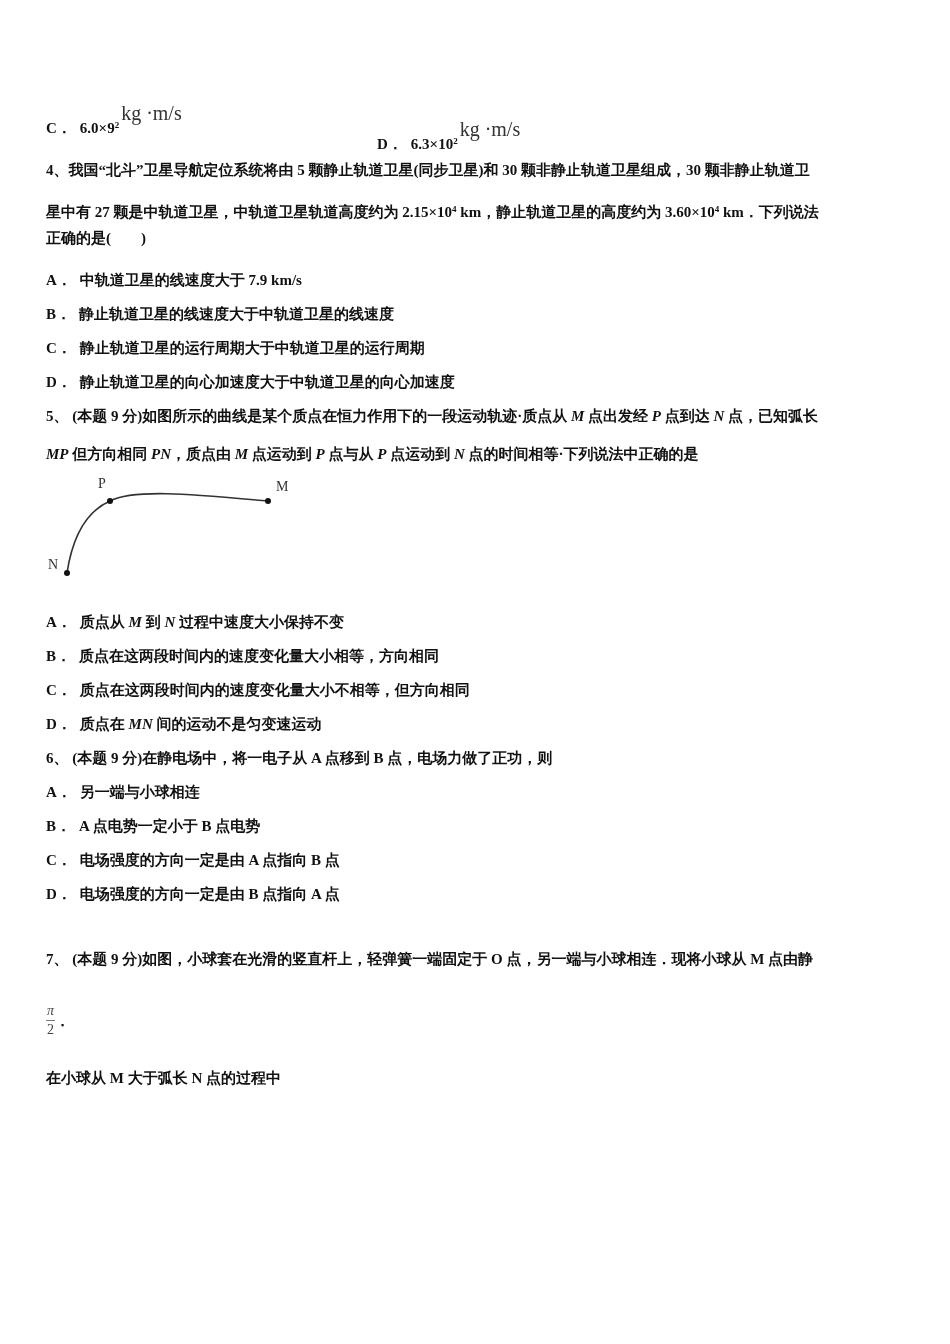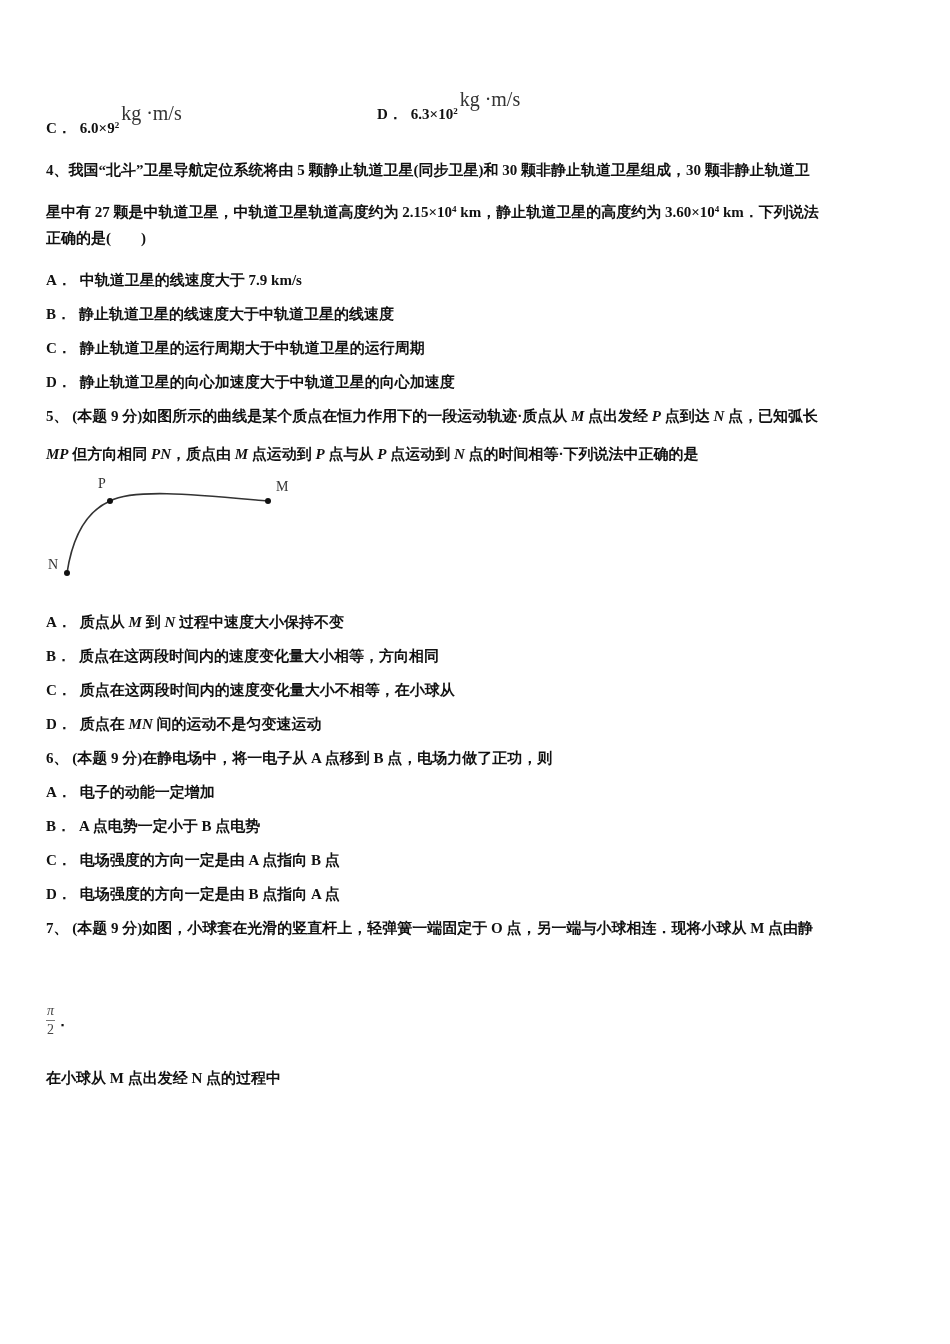--- a/index.html
+++ b/index.html
@@ -23,21 +23,21 @@
   .frac .num { display: block; border-bottom: 1px solid #777; padding: 0 1px 2px; font-style: italic; }
   .frac .den { display: block; padding-top: 2px; }
   .fig { position: absolute; left: 40px; top: 470px; width: 270px; height: 115px; }
 </style>
 </head>
 <body>
 
 <div class="line" style="top:114px;">
   <span class="opt-label">C．</span><span>6.0×9</span><span class="sup">2</span><span class="unit">kg ·m/s</span>
 </div>
-<div class="line" style="top:100px; left:377px;">
+<div class="line" style="top:130px; left:377px;">
   <span class="opt-label">D．</span><span>6.3×10</span><span class="sup">2</span><span class="unit">kg ·m/s</span>
 </div>
 
 <div class="line" style="top:160px;">4、我国“北斗”卫星导航定位系统将由 5 颗静止轨道卫星(同步卫星)和 30 颗非静止轨道卫星组成，30 颗非静止轨道卫</div>
 <div class="line" style="top:198px;">
   <span>星中有 27 颗是中轨道卫星，中轨道卫星轨道高度约为 2.15×10</span><span class="sup">4</span><span> km，静止轨道卫星的高度约为 3.60×10</span><span class="sup">4</span><span> km．下列说法</span>
 </div>
 <div class="line" style="top:228px;">正确的是(　　)</div>
 <div class="line" style="top:270px;"><span class="opt-label">A．</span><span>中轨道卫星的线速度大于 7.9 km/s</span></div>
 <div class="line" style="top:304px;"><span class="opt-label">B．</span><span>静止轨道卫星的线速度大于中轨道卫星的线速度</span></div>
@@ -58,28 +58,28 @@
   <circle cx="27" cy="103" r="3" fill="#111"></circle>
   <text x="58" y="18" font-size="14" font-family="Liberation Serif, serif" fill="#333">P</text>
   <text x="236" y="21" font-size="14" font-family="Liberation Serif, serif" fill="#333">M</text>
   <text x="8" y="99" font-size="14" font-family="Liberation Serif, serif" fill="#333">N</text>
 </svg>
 
 <div class="line" style="top:612px;font-family:Liberation Serif, serif;">
   <span class="opt-label">A．</span><span>质点从 </span><span class="ital">M</span><span> 到 </span><span class="ital">N</span><span> 过程中速度大小保持不变</span>
 </div>
 <div class="line" style="top:646px;"><span class="opt-label">B．</span><span>质点在这两段时间内的速度变化量大小相等，方向相同</span></div>
-<div class="line" style="top:680px;"><span class="opt-label">C．</span><span>质点在这两段时间内的速度变化量大小不相等，在小球从</span></div>
+<div class="line" style="top:680px;"><span class="opt-label">C．</span><span>质点在这两段时间内的速度变化量大小不相等，但方向相同</span></div>
 <div class="line" style="top:714px;">
   <span class="opt-label">D．</span><span>质点在 </span><span class="ital">MN</span><span> 间的运动不是匀变速运动</span>
 </div>
 
 <div class="line" style="top:748px;">6、 (本题 9 分)在静电场中，将一电子从 A 点移到 B 点，电场力做了正功，则</div>
-<div class="line" style="top:782px;"><span class="opt-label">A．</span><span>电子的动能一定增加</span></div>
+<div class="line" style="top:782px;"><span class="opt-label">A．</span><span>另一端与小球相连</span></div>
 <div class="line" style="top:816px;"><span class="opt-label">B．</span><span>A 点电势一定小于 B 点电势</span></div>
 <div class="line" style="top:850px;"><span class="opt-label">C．</span><span>电场强度的方向一定是由 A 点指向 B 点</span></div>
 <div class="line" style="top:884px;"><span class="opt-label">D．</span><span>电场强度的方向一定是由 B 点指向 A 点</span></div>
 
-<div class="line" style="top:918px;">7、 (本题 9 分)如图，小球套在光滑的竖直杆上，轻弹簧一端固定于 O 点，另一端与小球相连．现将小球从 M 点由静</div>
+<div class="line" style="top:949px;">7、 (本题 9 分)如图，小球套在光滑的竖直杆上，轻弹簧一端固定于 O 点，另一端与小球相连．现将小球从 M 点由静</div>
 <div class="line" style="top:1006px;">
   <span class="frac"><span class="num">π</span><span class="den">2</span></span><span>．</span>
 </div>
-<div class="line" style="top:1068px;">在小球从 M 点出发经 N 点的过程中</div>
+<div class="line" style="top:1068px;">在小球从 M 大于弧长 N 点的过程中</div>
 
 </body></html>

